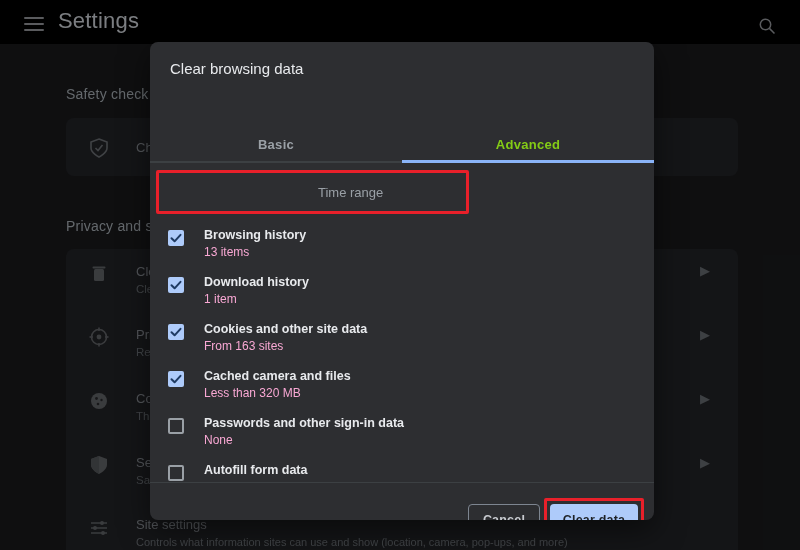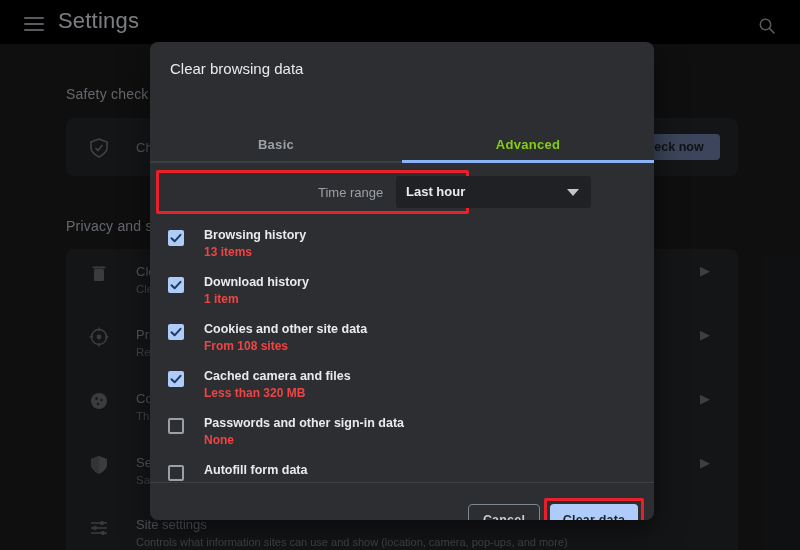--- a/index.html
+++ b/index.html
@@ -121,21 +121,21 @@
     position: absolute; left: 0; top: 2px; width: 16px; height: 16px; border-radius: 2px;
   }
   .cbox.on { background: #aecbfa; }
   .cbox.off { border: 2px solid #9aa0a6; background: transparent; }
   .cbox svg { position:absolute; left:1px; top:1px; }
   .opt-title {
     position: absolute; left: 36px; top: 0; font-size: 12.5px; color: #e8eaed; font-weight: bold;
     white-space: nowrap;
   }
   .opt-sub {
-    position: absolute; left: 36px; top: 17px; font-size: 12px; color: #ef4444; white-space: nowrap; font-weight: bold;
+    position: absolute; left: 36px; top: 17px; font-size: 12px; color: #f9a8d4; white-space: nowrap;
   }
 
   
   .divider {
     position: absolute; left: 0; top: 440px; width: 504px; height: 1px; background: #3c4043;
   }
   .footer { position: absolute; left: 0; top: 441px; width: 504px; height: 37px; }
   .btn {
     position: absolute; height: 32px; border-radius: 4px;
     display:flex; align-items:center; justify-content:center;
@@ -181,21 +181,20 @@
       <div class="section-head" style="left:66px; top:42px;">Safety check</div>
 
       <div class="card" style="left:66px; top:74px; width:672px; height:58px;">
         <div class="row-icon" style="left:22px; top:19px;">
           <svg width="22" height="22" viewBox="0 0 22 22">
             <path d="M11 2 L19 5 V11 C19 16 11 20 11 20 C11 20 3 16 3 11 V5 Z" fill="none" stroke="#9aa0a6" stroke-width="1.6"></path>
             <path d="M7.5 11 L10 13.5 L14.5 8" fill="none" stroke="#9aa0a6" stroke-width="1.6"></path>
           </svg>
         </div>
         <div class="row-title" style="left:70px; top:22px;">Chro</div>
-        <div class="check-now" style="left:572px; top:16px; width:82px; height:26px;">eck now</div>
       </div>
 
       <div class="section-head" style="left:66px; top:174px;">Privacy and security</div>
 
       <div class="card" style="left:66px; top:205px; width:672px; height:330px;"></div>
 
       <div>
         <div class="row-icon" style="left:88px; top:218px;">
           <svg width="22" height="22" viewBox="0 0 22 22">
             <rect x="6" y="7" width="10" height="12" rx="1.5" fill="#8a8d91"></rect>
@@ -275,24 +274,20 @@
 
     <div class="tab-underline-track"></div>
     <div class="tabs">
       <div class="tab inactive">Basic</div>
       <div class="tab active">Advanced</div>
     </div>
     <div class="tab-underline"></div>
 
     <div class="timerange-wrap"></div>
     <div class="tr-label">Time range</div>
-    <div class="tr-select">
-      <div class="tr-value">Last hour</div>
-      <div class="tr-arrow"></div>
-    </div>
 
     <div class="list-area">
 
       <div class="opt" style="top:8px;">
         <div class="cbox on">
           <svg width="14" height="14" viewBox="0 0 14 14">
               <path d="M2.5 7.2 L5.6 10.3 L11.5 3.8" fill="none" stroke="#1f3b63" stroke-width="2" stroke-linecap="round" stroke-linejoin="round"></path>
             </svg>
         </div>
         <div class="opt-title">Browsing history</div>
@@ -309,21 +304,21 @@
         <div class="opt-sub">1 item</div>
       </div>
 
       <div class="opt" style="top:102px;">
         <div class="cbox on">
           <svg width="14" height="14" viewBox="0 0 14 14">
               <path d="M2.5 7.2 L5.6 10.3 L11.5 3.8" fill="none" stroke="#1f3b63" stroke-width="2" stroke-linecap="round" stroke-linejoin="round"></path>
             </svg>
         </div>
         <div class="opt-title">Cookies and other site data</div>
-        <div class="opt-sub">From 108 sites</div>
+        <div class="opt-sub">From 163 sites</div>
       </div>
 
       <div class="opt" style="top:149px;">
         <div class="cbox on">
           <svg width="14" height="14" viewBox="0 0 14 14">
               <path d="M2.5 7.2 L5.6 10.3 L11.5 3.8" fill="none" stroke="#1f3b63" stroke-width="2" stroke-linecap="round" stroke-linejoin="round"></path>
             </svg>
         </div>
         <div class="opt-title">Cached camera and files</div>
         <div class="opt-sub">Less than 320 MB</div>

